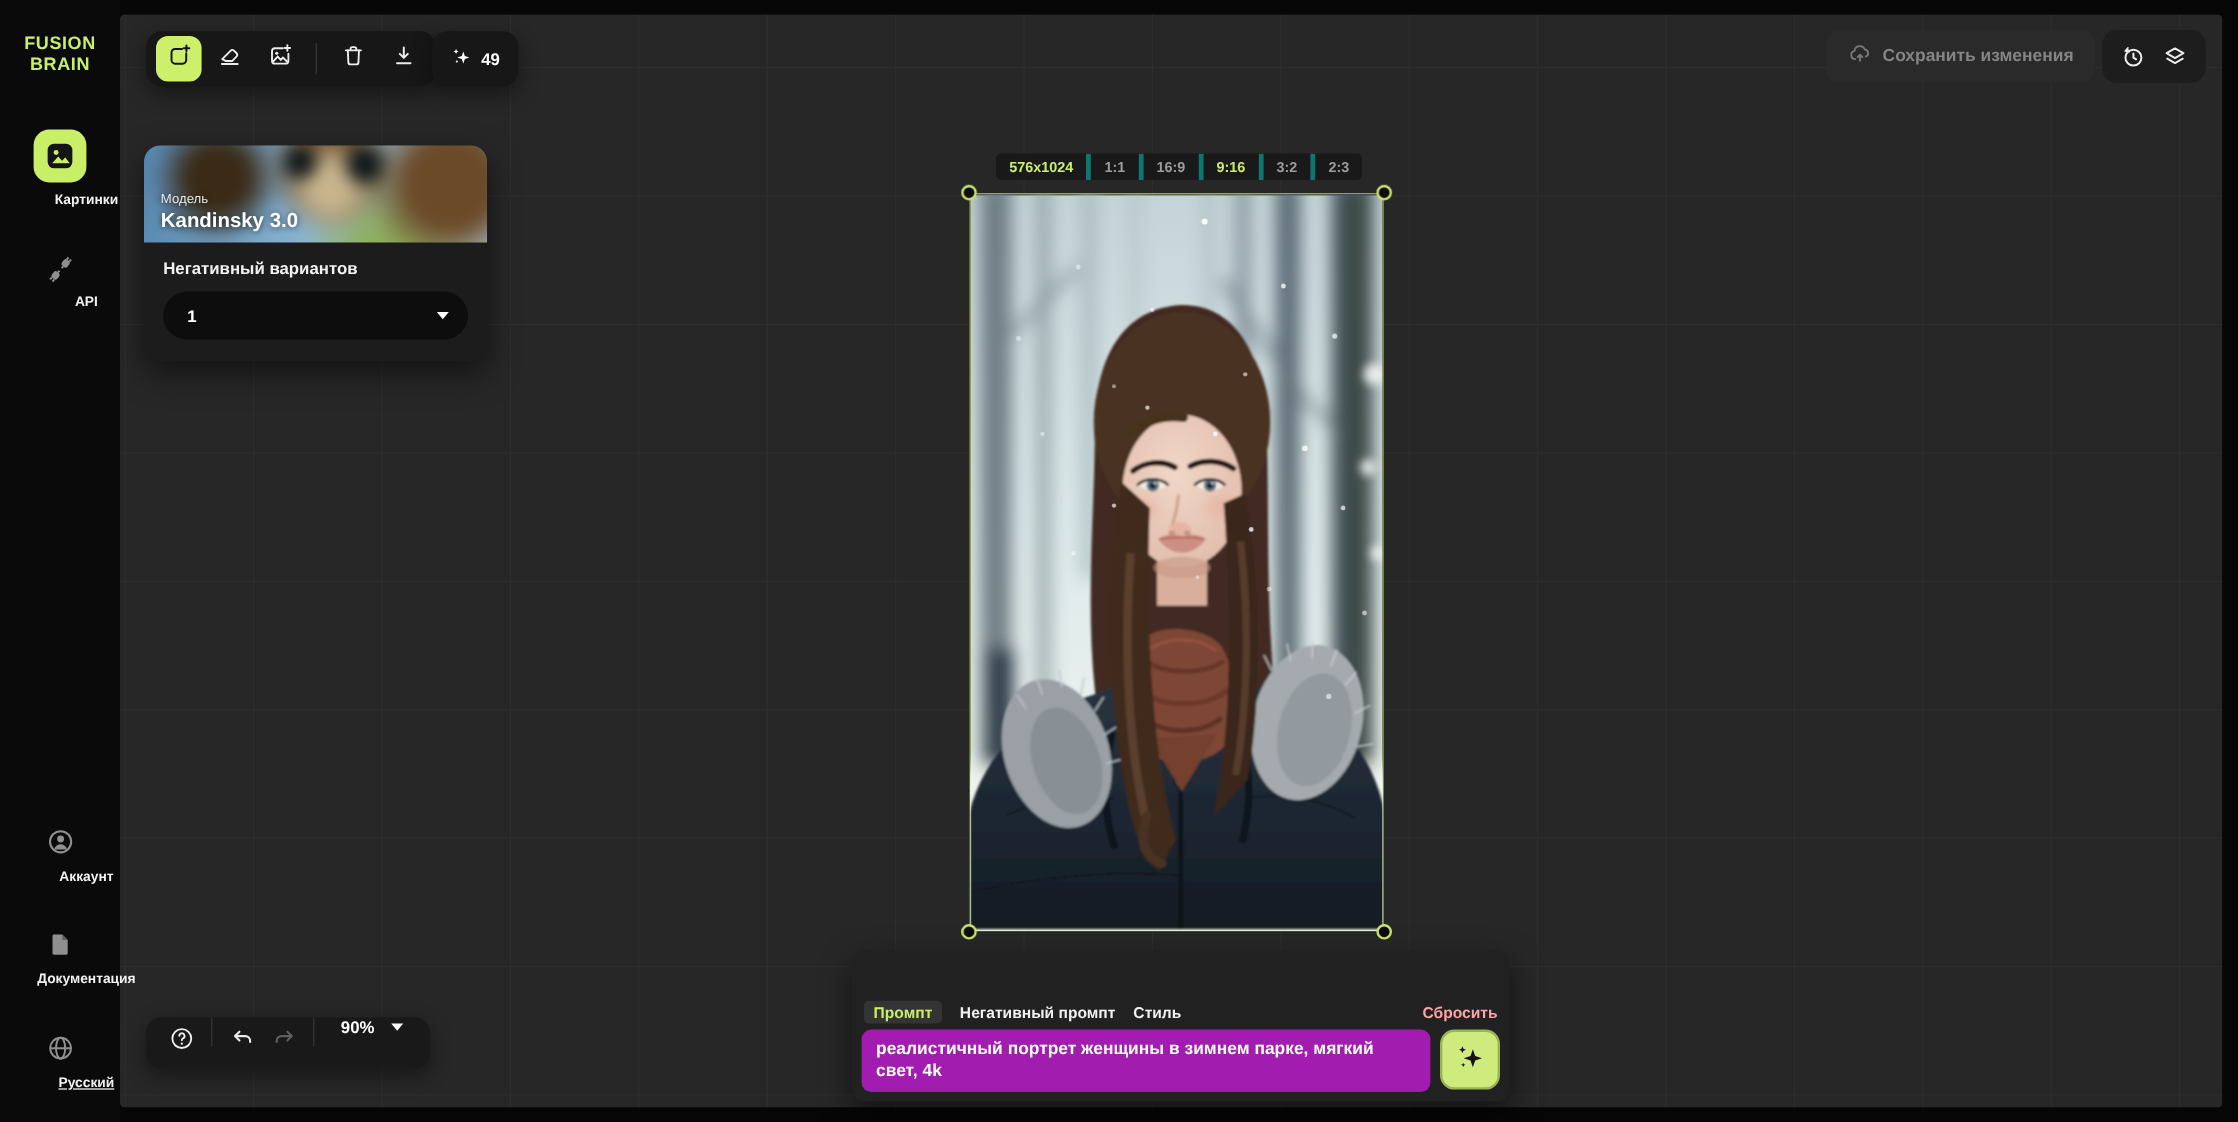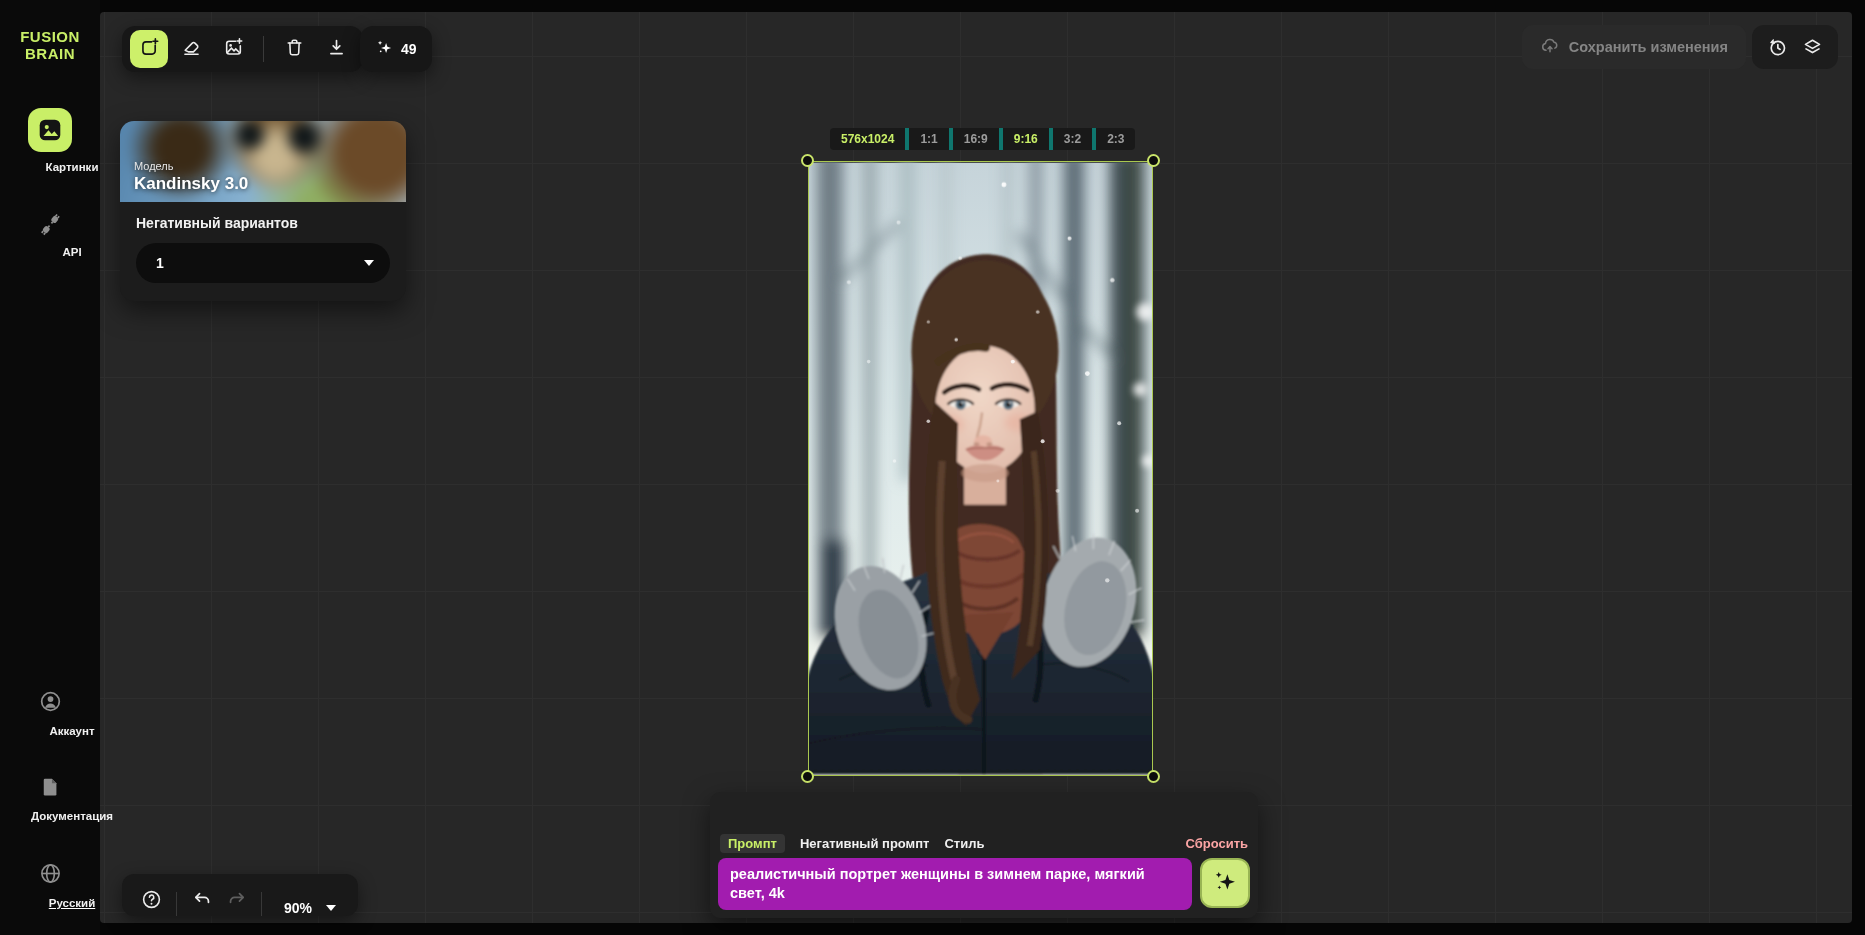--- a/index.html
+++ b/index.html
@@ -71,21 +71,21 @@
   .prompt-panel { position:absolute; left:610px; top:780px; width:548px; background:#212121; border-radius:10px; padding:6px 8px 8px; box-shadow:0 10px 26px rgba(0,0,0,.5); z-index:4; }
   .tabs { display:flex; align-items:center; gap:15px; font-size:13px; font-weight:700; padding:1px 2px 5px;margin-top:35px; }
   .tab { color:#f0f0f0; cursor:pointer; white-space:nowrap; }
   .tab.on { color:#c9ef67; background:#343434; border-radius:4px; padding:2px 8px; }
   .reset { margin-left:auto; color:#fca5a5; cursor:pointer; font-weight:700; font-size:13px; }
   .prompt-row { display:flex; gap:8px; }
   .prompt-input { flex:1; background:#a21caf; border-radius:8px; padding:7px 12px; font-size:14.5px; line-height:19px; color:#fff; font-weight:700; min-height:50px; cursor:text; }
   .gen-btn { width:50px; height:50px; border-radius:12px; background:#cfeb7d; border:2px solid #99b554; display:flex; align-items:center; justify-content:center; color:#141414; cursor:pointer; flex:0 0 auto; }
 
   
-  .footer-bar { position:absolute; left:22px; top:862px; height:42px; background:#191919; border-radius:12px; display:flex; align-items:flex-end; padding:0 12px; box-shadow:0 6px 18px rgba(0,0,0,.45); }
+  .footer-bar { position:absolute; left:22px; top:836px; height:42px; background:#191919; border-radius:12px; display:flex; align-items:flex-start; padding:0 12px; box-shadow:0 6px 18px rgba(0,0,0,.45); }
   .fb-ic { width:34px; height:34px; display:flex; align-items:center; justify-content:center; color:#ececec; cursor:pointer; }
   .fb-ic.dim { color:#5f5f5f; }
   .fb-div { width:1px; height:24px; background:#383838; margin:0 8px; }
   .zoom-ctl { display:flex; align-items:center; gap:14px; padding:0 10px 0 14px; font-size:14px; font-weight:700; cursor:pointer; }
 </style>
 </head>
 <body>
 
 <div class="stage">
 

